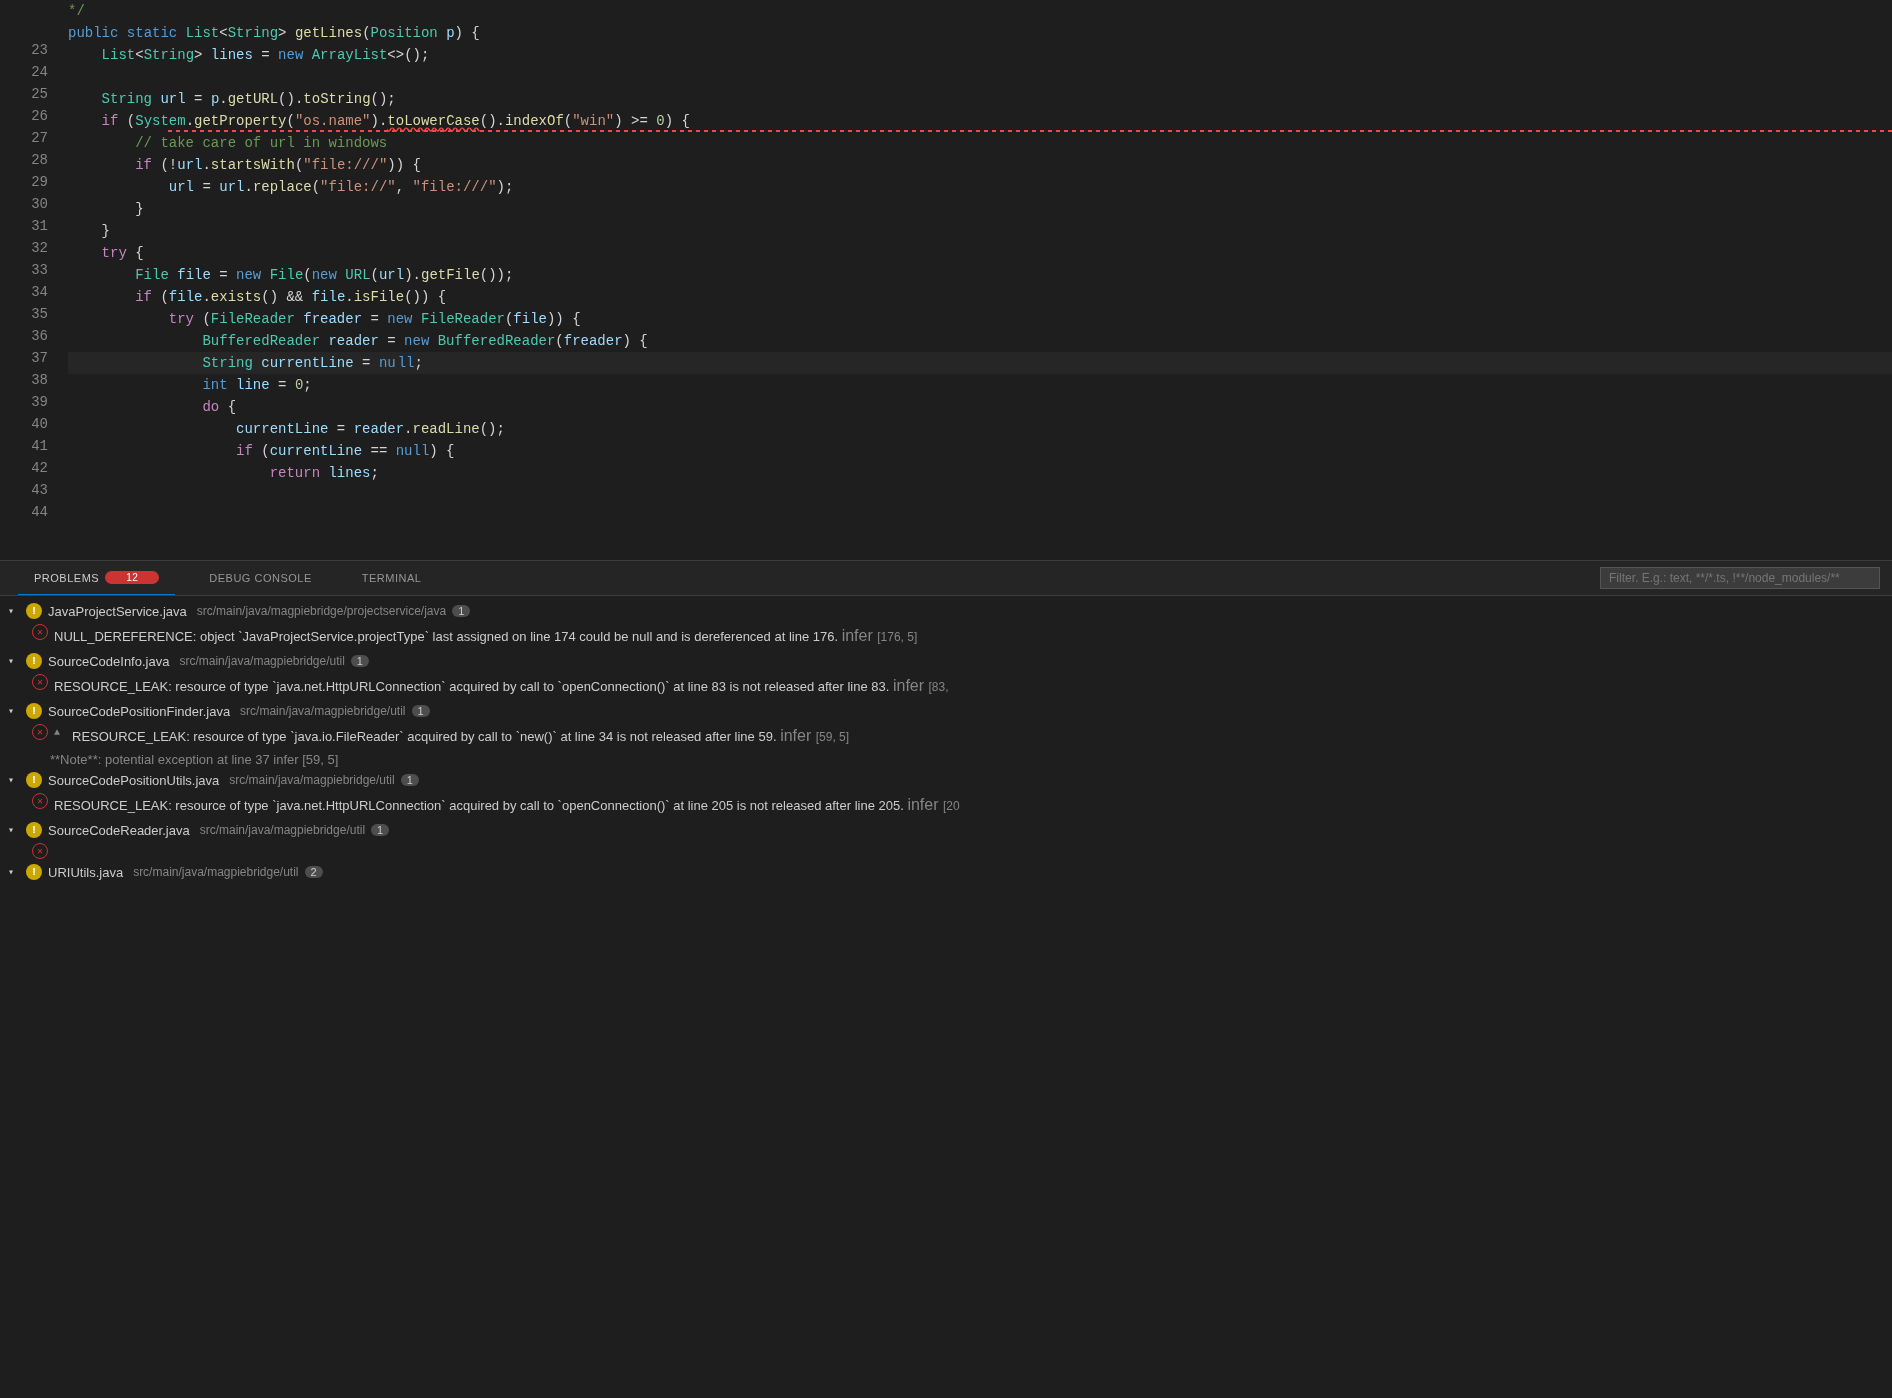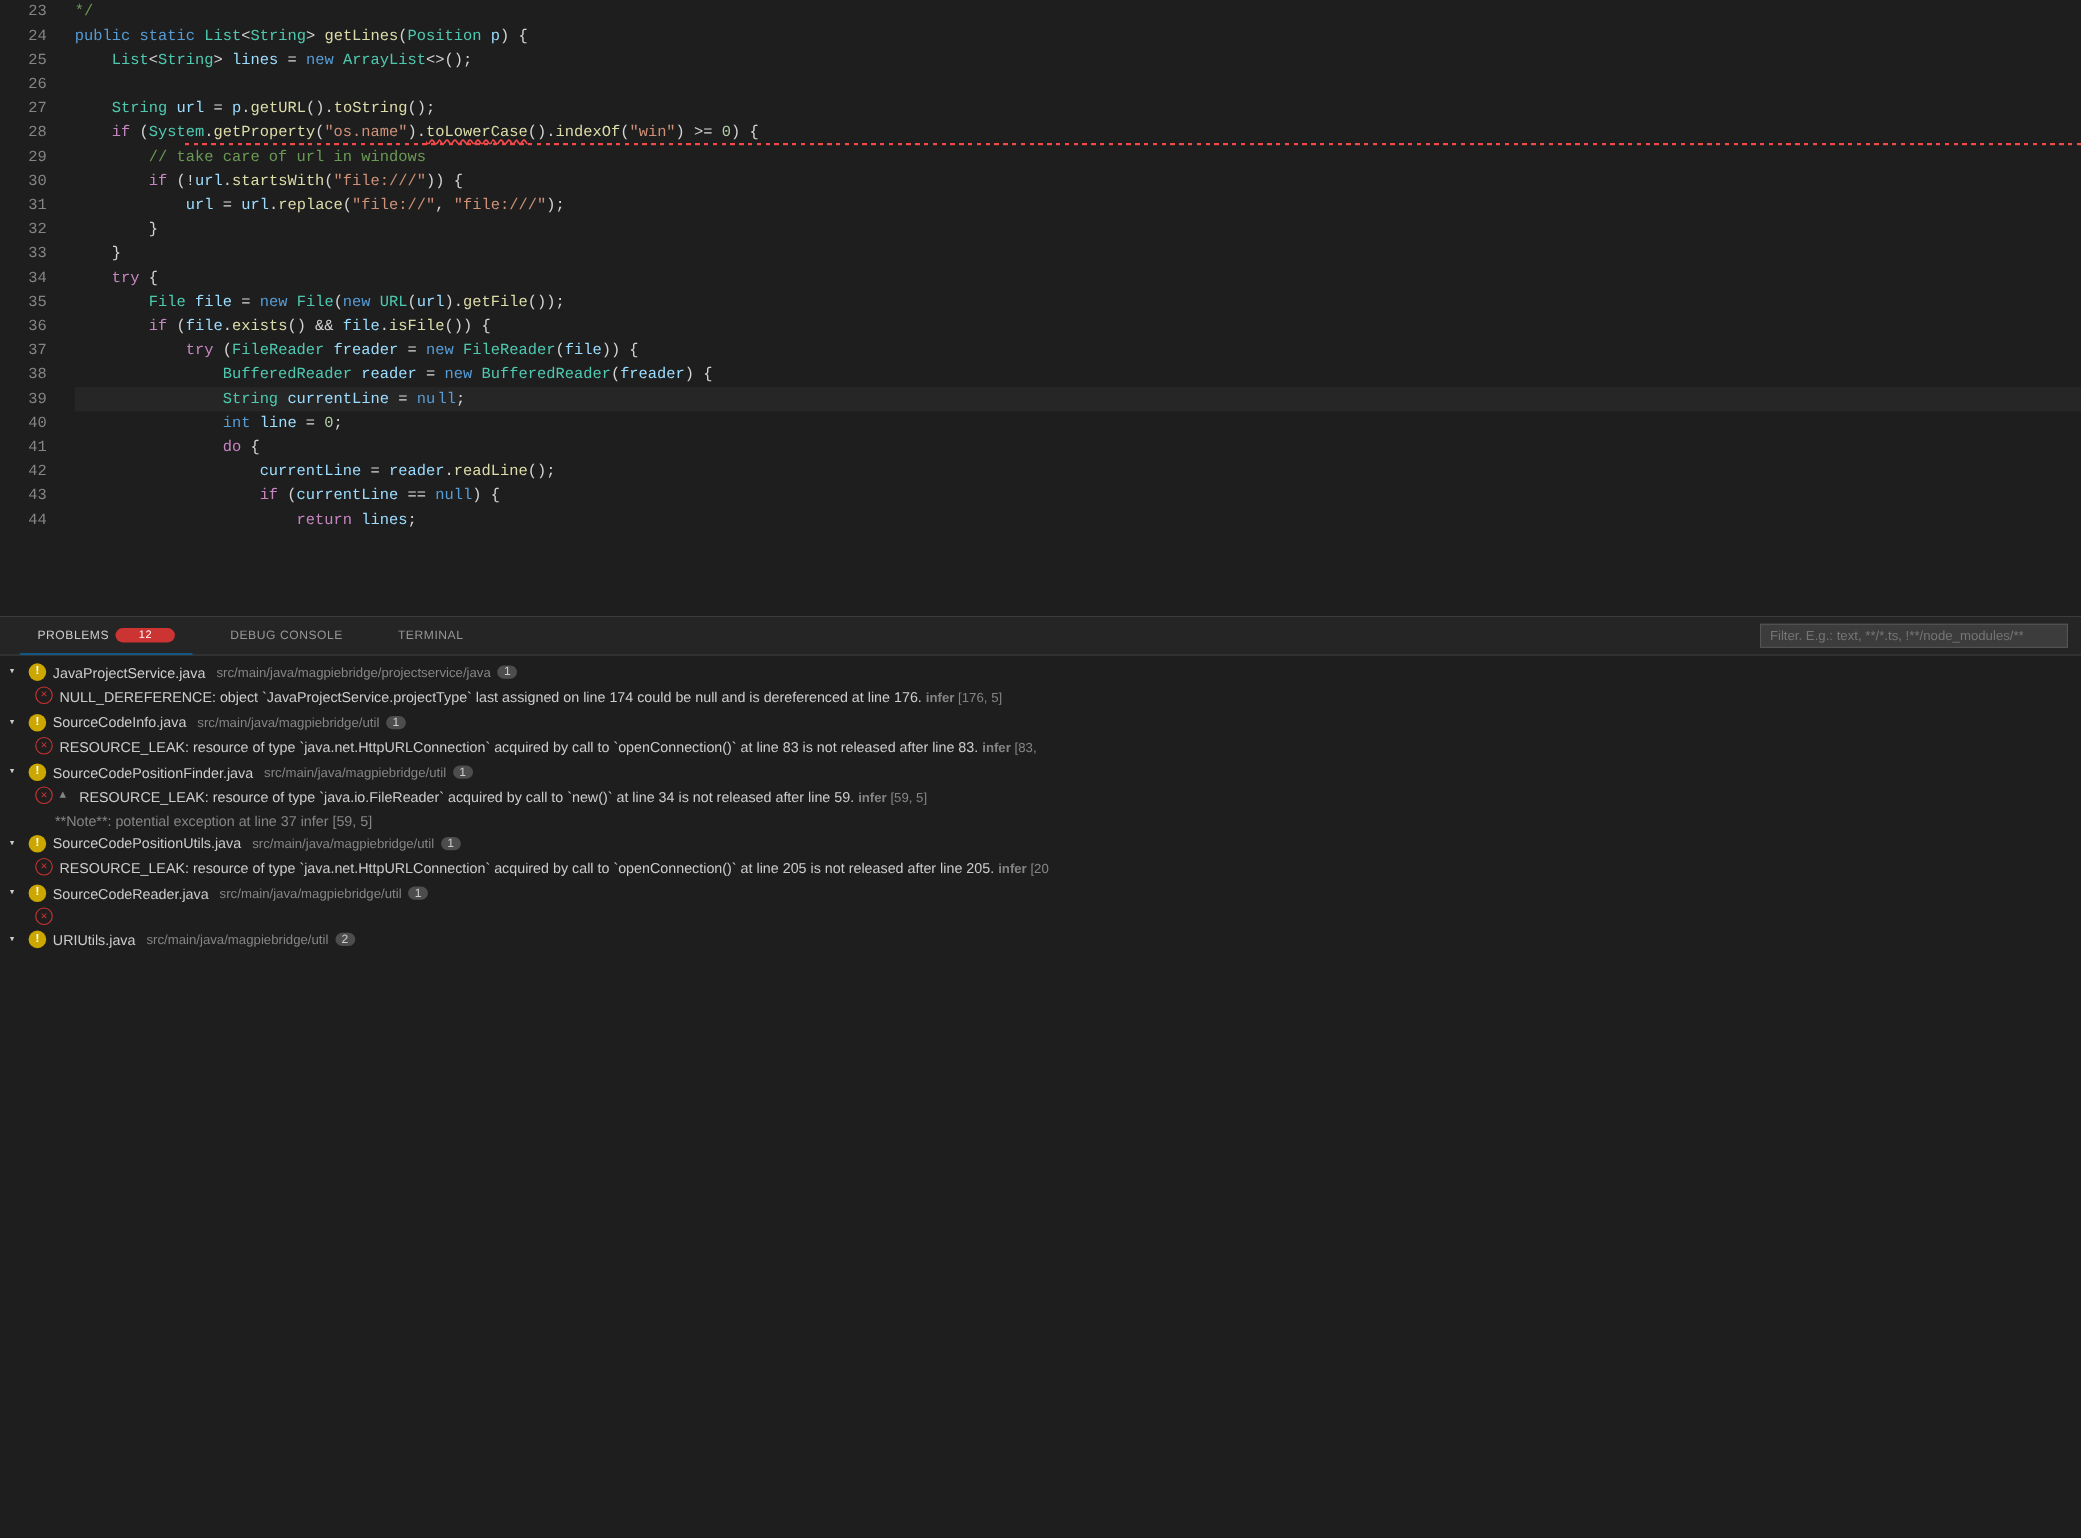--- a/index.html
+++ b/index.html
@@ -25,24 +25,25 @@
     .code-container {
       display: flex;
       flex: 1;
       overflow: hidden;
     }
 
     .line-numbers {
       background: #1e1e1e;
       color: #858585;
       padding: 0 12px 0 20px;
-      text-align: center;
+      text-align: right;
       user-select: none;
       min-width: 60px;
       line-height: 22px;
+      margin-top: 39px;
     }
 
     .code-content {
       flex: 1;
       padding-left: 8px;
       line-height: 22px;
       overflow-x: hidden;
       position: relative;
     }
 
@@ -216,22 +217,21 @@
       color: #cccccc;
       font-family: -apple-system, BlinkMacSystemFont, 'Segoe UI', sans-serif;
       font-size: 13px;
       flex: 1;
       line-height: 1.5;
     }
 
     .problem-source {
       color: #858585;
       font-family: -apple-system, BlinkMacSystemFont, 'Segoe UI', sans-serif;
-      font-size: 12px;
-      font-weight: bold;
+      font-size: 16px;
     }
 
     .problem-location {
       color: #858585;
       font-family: -apple-system, BlinkMacSystemFont, 'Segoe UI', sans-serif;
       font-size: 12px;
       white-space: nowrap;
     }
 
     .note-item {

